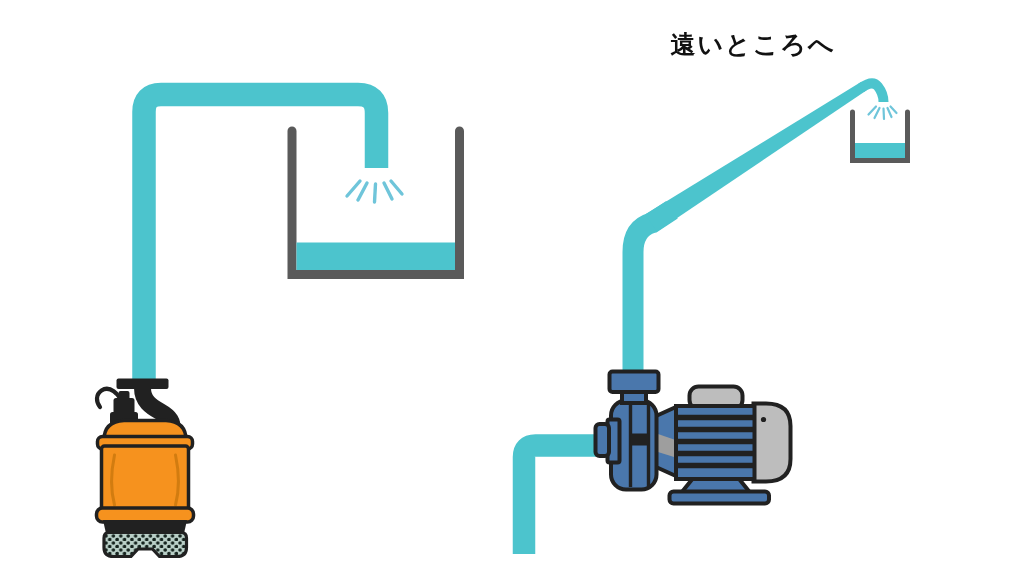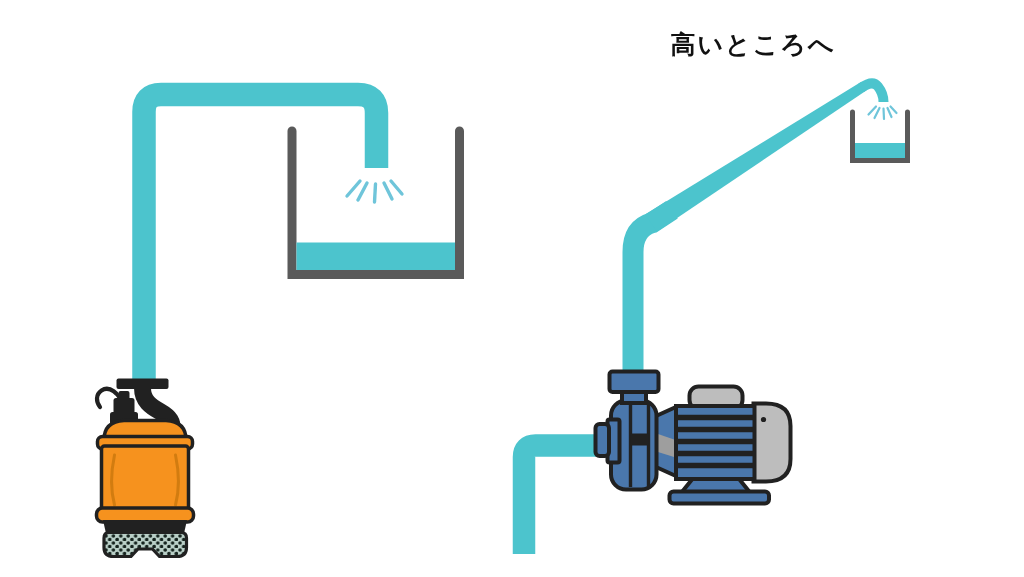--- a/index.html
+++ b/index.html
@@ -27,21 +27,21 @@
   .f-metal{fill:var(--metal);}
   .f-gray2{fill:#9e9e9e;}
   .st-shade{stroke:#d27c10;fill:none;stroke-linecap:round;}
   .dotfill{fill:#15231e;}
 </style>
 </head>
 <body>
 
 <div class="stage">
 
-  <div class="title right">高いところへ</div>
+  <div class="title right">遠いところへ</div>
 
   <svg width="1024" height="577" viewBox="0 0 1024 577">
     <defs>
       <pattern id="strainerDots" x="104" y="534" width="7.4" height="7" patternUnits="userSpaceOnUse">
         <rect width="7.4" height="7" style="fill:var(--strainer)"></rect>
         <circle cx="2" cy="2" r="1.8" class="dotfill"></circle>
         <circle cx="5.7" cy="5.5" r="1.8" class="dotfill"></circle>
       </pattern>
     </defs>
 

